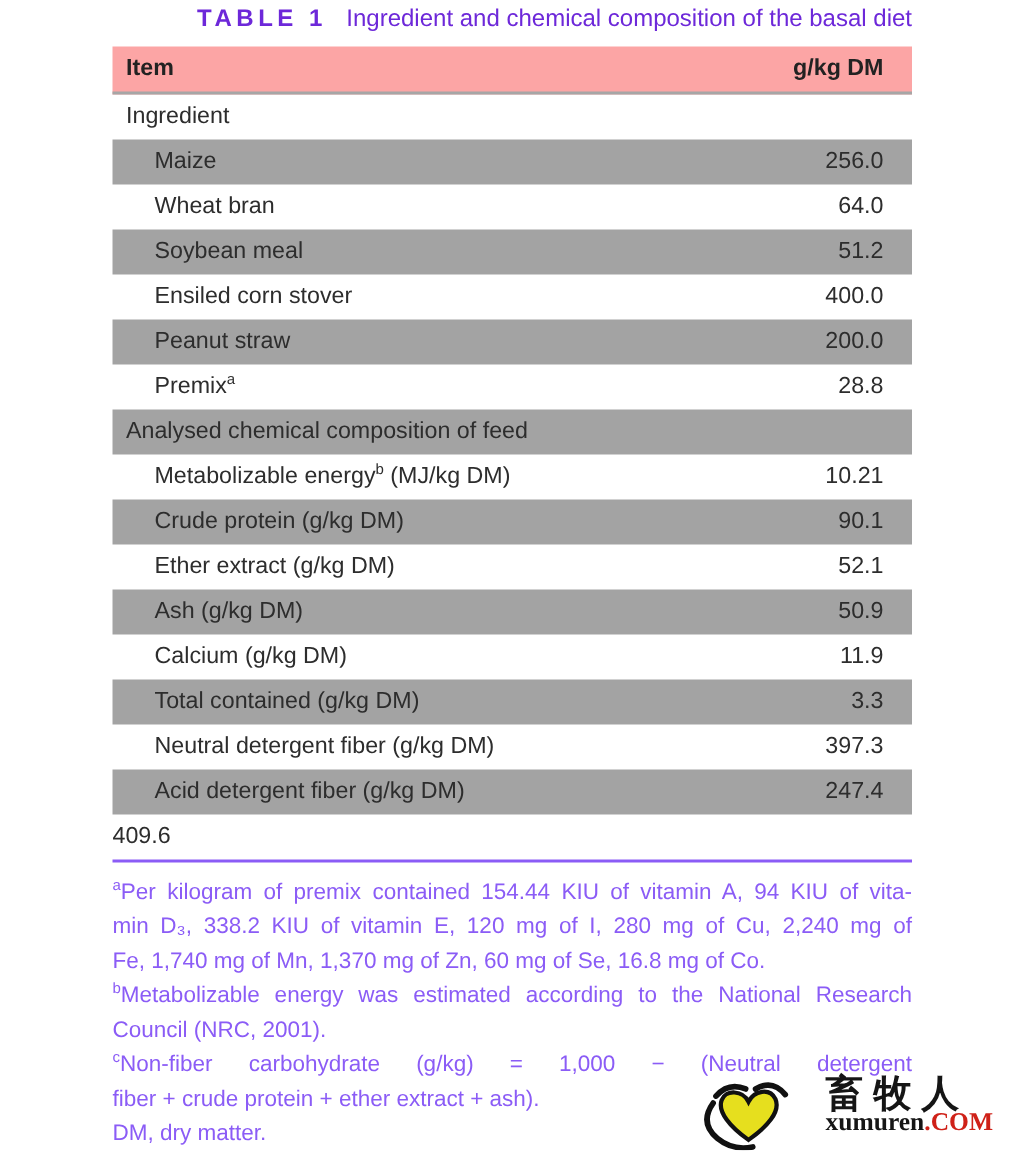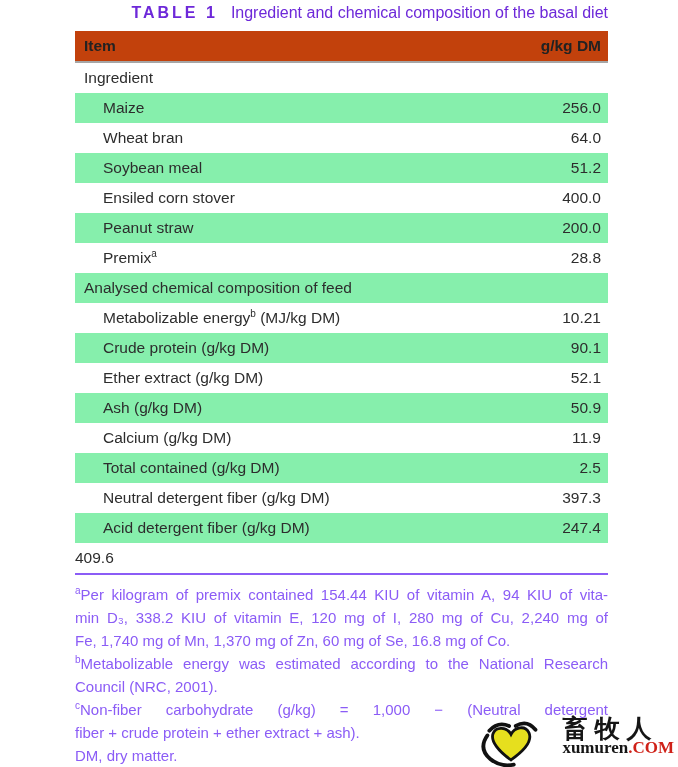--- a/index.html
+++ b/index.html
@@ -26,56 +26,56 @@
     white-space: nowrap;
     text-align: right;
   }
   .title-label {
     font-weight: bold;
     letter-spacing: 3px;
     margin-right: 13px;
   }
   
   .thead {
-    background: #c2410c;
+    background: #fca5a5;
     border-bottom: 2px solid #a6a6a6;
     height: 30px;
     display: flex;
     align-items: center;
     font-weight: bold;
     font-size: 15.5px;
     color: #222;
   }
   .tbody { border-bottom: 2px solid #8b5cf6; }
   .trow {
     height: 30px;
     display: flex;
     align-items: center;
     font-size: 15.5px;
   }
-  .trow.shade { background: #86efac; }
+  .trow.shade { background: #a3a3a3; }
   .cell-label { flex: 1; padding-left: 9px; white-space: nowrap; }
   .trow.item .cell-label { padding-left: 28px; }
-  .cell-value { padding-right: 7px; text-align: center; white-space: nowrap; }
+  .cell-value { padding-right: 19px; text-align: center; white-space: nowrap; }
   sup { font-size: 10px; line-height: 0; }
   
   .footnotes {
     margin-top: 8px;
     width: 533px;
     font-size: 15px;
     line-height: 23px;
     color: #8b5cf6;
   }
   .fline { min-height: 23px; }
   .fline.jl { text-align: justify; text-align-last: justify; }
   .fn-sup { font-size: 10px; line-height: 0; }
   
   .watermark {
     position: absolute;
-    right: 4px;
+    right: 16px;
     bottom: 0px;
     display: flex;
     align-items: flex-start;
     gap: 16px;
   }
   .wm-heart { margin-top: 2px; }
   .wm-text { margin-left: 2px; }
   .wm-cn {
     font-family: "DejaVu Sans", sans-serif;
     font-size: 25px;
@@ -159,21 +159,21 @@
         <div class="trow shade item">
           <span class="cell-label">Ash (g/kg DM)</span>
           <span class="cell-value">50.9</span>
         </div>
         <div class="trow item">
           <span class="cell-label">Calcium (g/kg DM)</span>
           <span class="cell-value">11.9</span>
         </div>
         <div class="trow shade item">
           <span class="cell-label">Total contained (g/kg DM)</span>
-          <span class="cell-value">2.5</span>
+          <span class="cell-value">3.3</span>
         </div>
         <div class="trow item">
           <span class="cell-label">Neutral detergent fiber (g/kg DM)</span>
           <span class="cell-value">397.3</span>
         </div>
         <div class="trow shade item">
           <span class="cell-label">Acid detergent fiber (g/kg DM)</span>
           <span class="cell-value">247.4</span>
         </div>
         <div class="trow item">

